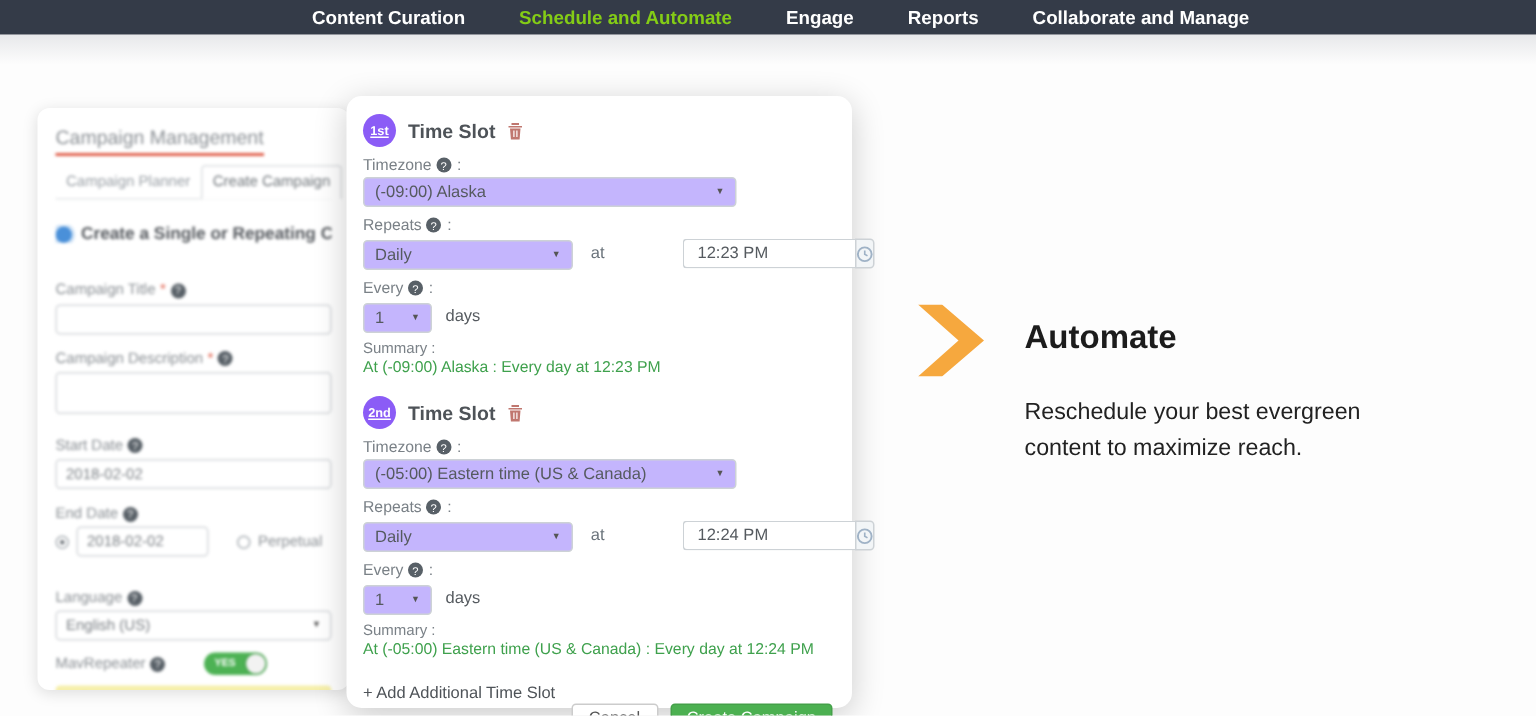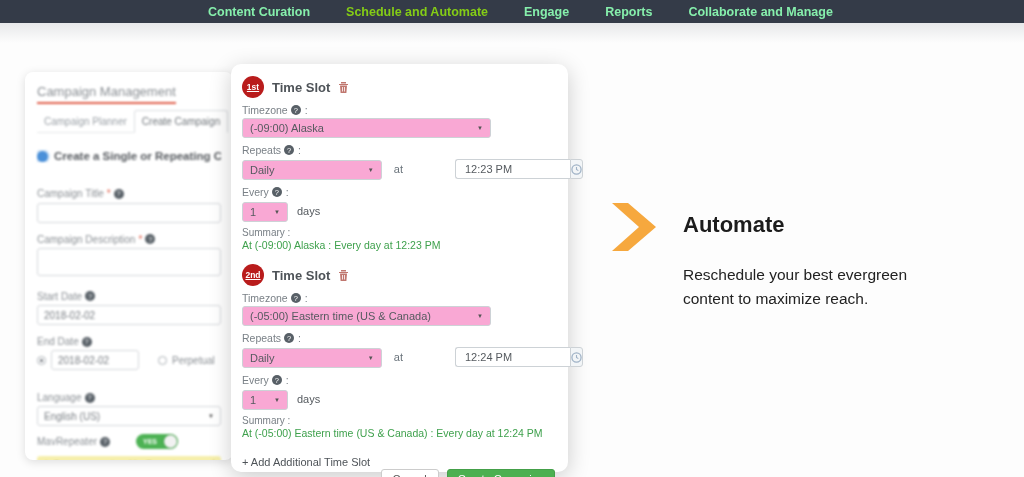--- a/index.html
+++ b/index.html
@@ -2,21 +2,21 @@
 <html><head>
 <meta charset="utf-8">
 <style>
   * { margin:0; padding:0; box-sizing:border-box; }
   html,body { width:1024px; height:477px; overflow:hidden; }
   body { font-family:"Liberation Sans", sans-serif; background:#fdfdfd; position:relative; }
 
   
   .navbar { position:absolute; top:0; left:0; width:1024px; height:23px; background:#343b48;
             display:flex; align-items:center; gap:36px; padding-left:208px; z-index:20; }
-  .nav-item { font-size:12.5px; font-weight:600; color:#86efac; cursor:pointer; white-space:nowrap; }
+  .nav-item { font-size:12.5px; font-weight:600; color:#ffffff; cursor:pointer; white-space:nowrap; }
   .nav-item.active { color:#84cc16; }
   .nav-fade { position:absolute; top:23px; left:0; width:1024px; height:20px;
               background:linear-gradient(#e7e8ea, #fdfdfd); }
 
   
   .left-card { position:absolute; left:25px; top:72px; width:208px; height:388px; background:#fff;
                border-radius:8px; box-shadow:0 2px 10px rgba(0,0,0,0.13); z-index:5; overflow:hidden; }
   .left-inner { padding:12px 12px 8px 12px; filter:blur(1.1px); }
   .lc-title { font-size:13px; color:#8a8f94; width:fit-content; padding-bottom:3px;
               border-bottom:2px solid #e0604c; }
@@ -55,29 +55,29 @@
   .toggle-knob { position:absolute; right:1px; top:1px; width:13px; height:13px; border-radius:50%;
                  background:#f2f2f2; box-shadow:0 0 2px rgba(0,0,0,.3); }
   .warning { margin-top:7px; background:#f6efab; border-radius:3px; padding:3px 5px; font-size:9px;
              color:#7d6e33; white-space:nowrap; overflow:hidden; display:flex; gap:3px; align-items:center; }
   .warn-icon { color:#c9a227; font-size:9px; }
 
   
   .modal { position:absolute; left:231px; top:64px; width:337px; height:408px; background:#fff;
            border-radius:10px; box-shadow:0 5px 22px rgba(0,0,0,0.20); z-index:10; padding:12px 13px 6px 11px; }
   .slot-header { display:flex; align-items:center; gap:8px; height:22px; }
-  .badge-circle { width:22px; height:22px; border-radius:50%; background:#b91c1c; color:#fff;
+  .badge-circle { width:22px; height:22px; border-radius:50%; background:#8b5cf6; color:#fff;
                   font-size:8.5px; font-weight:bold; display:flex; align-items:center; justify-content:center;text-decoration:underline; }
   .slot-title { font-size:13px; font-weight:bold; color:#4e5358; }
   .trash-btn { background:none; border:none; cursor:pointer; padding:0; display:flex; }
   .m-label { font-size:10.5px; color:#7a8187; display:flex; align-items:center; gap:3px; margin-top:6px; }
   .m-label .colon { margin-left:1px; }
   .m-select { border:1px solid #cdd2d6; border-radius:3px; height:20px; margin-top:2px;
               display:flex; align-items:center; justify-content:space-between; padding:0 7px;
-              font-size:11px; color:#555a5f; cursor:pointer; background:#f9a8d4; }
+              font-size:11px; color:#555a5f; cursor:pointer; background:#c4b5fd; }
   .caret { font-size:6px; color:#555; }
   .tz-select { width:249px; }
   .repeats-row { display:flex; align-items:center; margin-top:2px; }
   .rep-select { width:145px; }
   .at-label { font-size:11px; color:#6a737b; margin:0 11px 0 12px; }
   .time-group { display:flex; width:141px;padding-left:41px; }
   .time-input { width:115px; height:20px; border:1px solid #cdd2d6; border-right:none;
                 border-radius:3px 0 0 3px; font-size:11px; color:#555a5f; padding:0 9px;
                 font-family:"Liberation Sans", sans-serif; }
   .clock-btn { width:26px; height:20px; border:1px solid #cdd2d6; border-radius:0 3px 3px 0;

